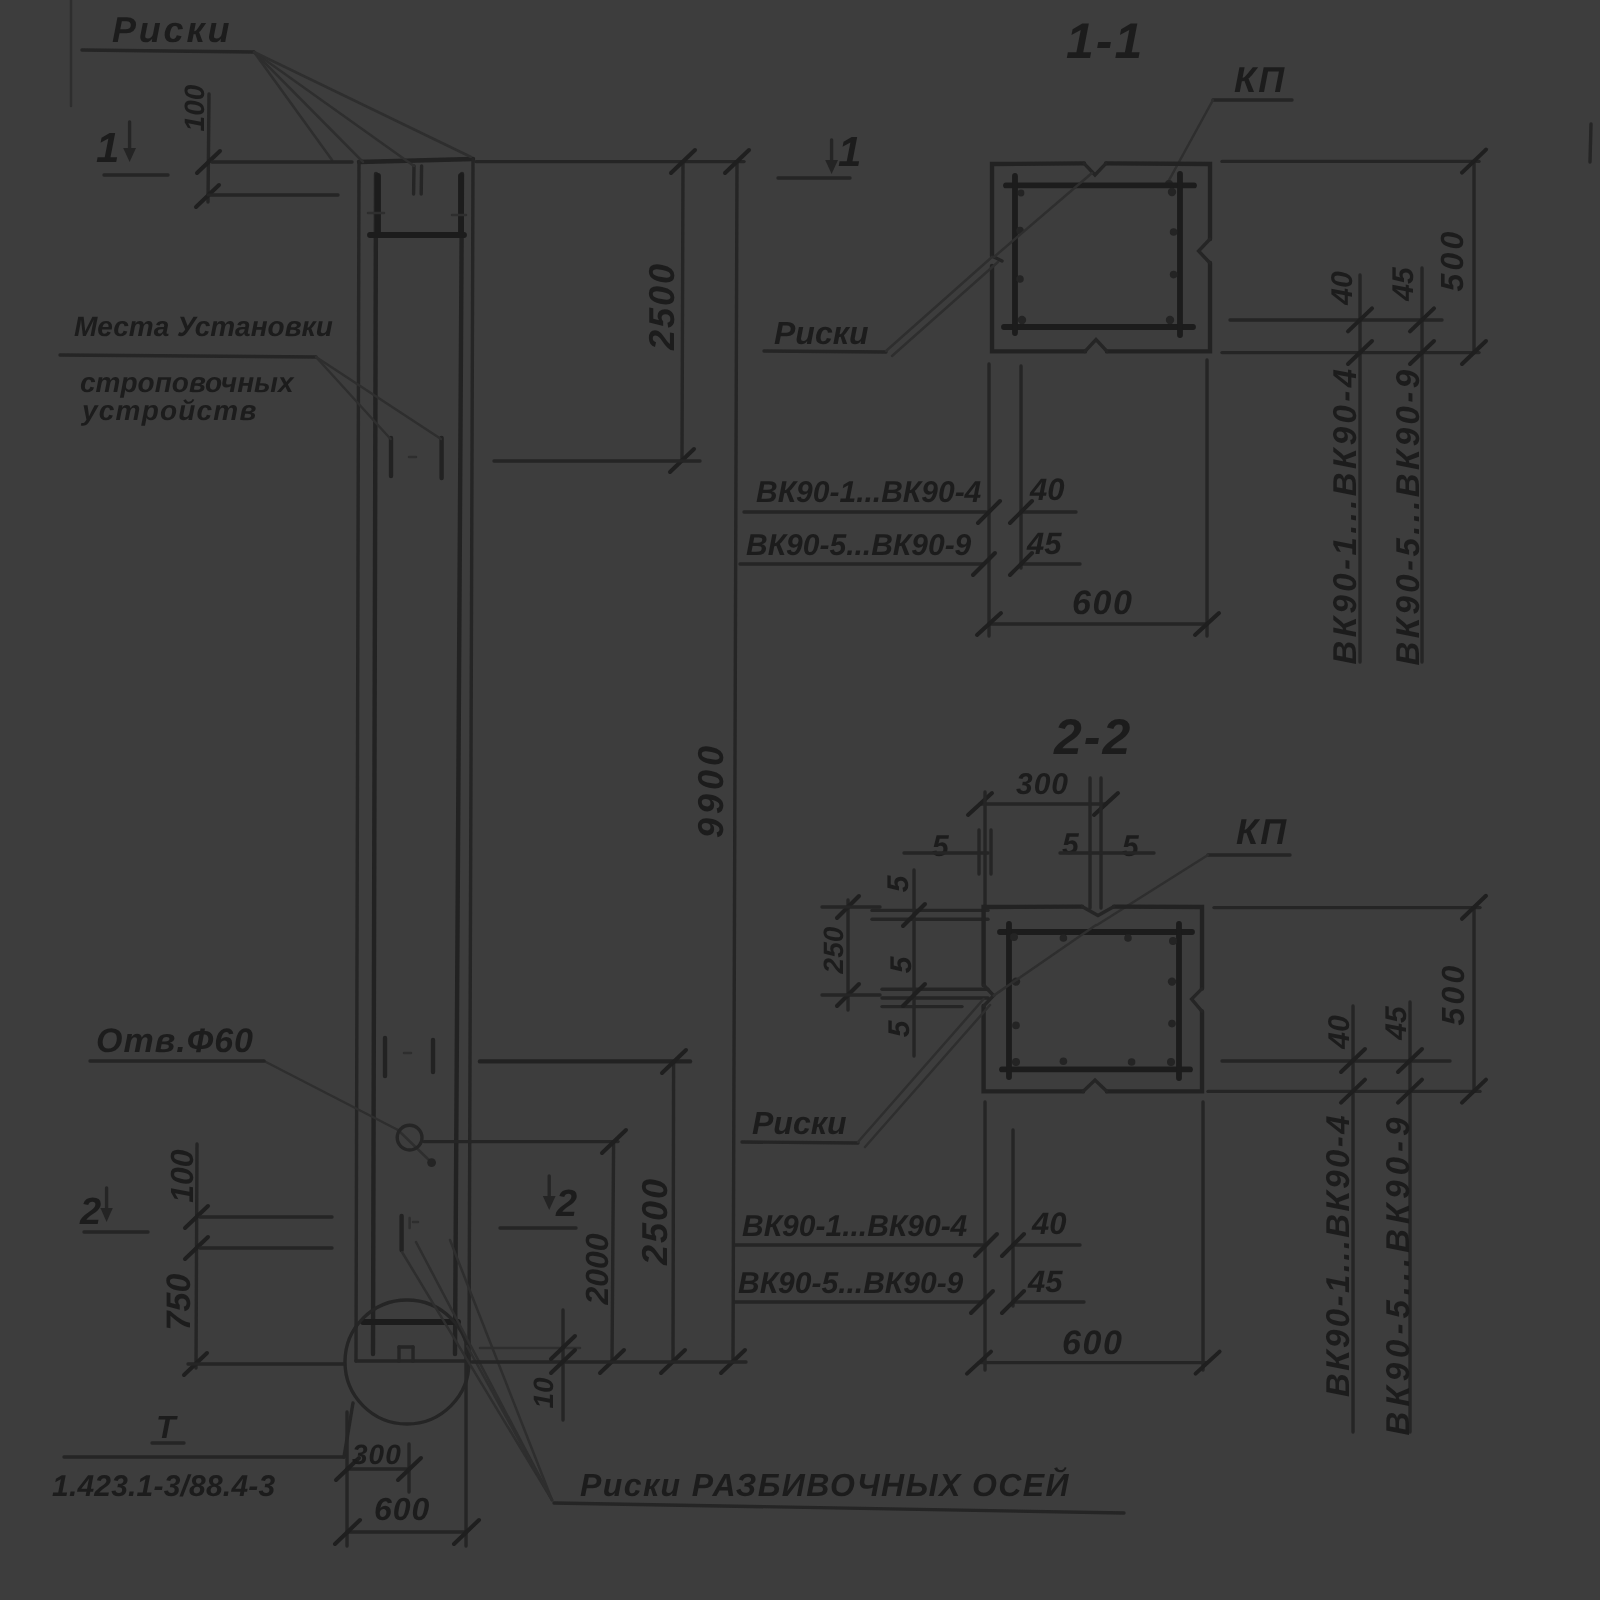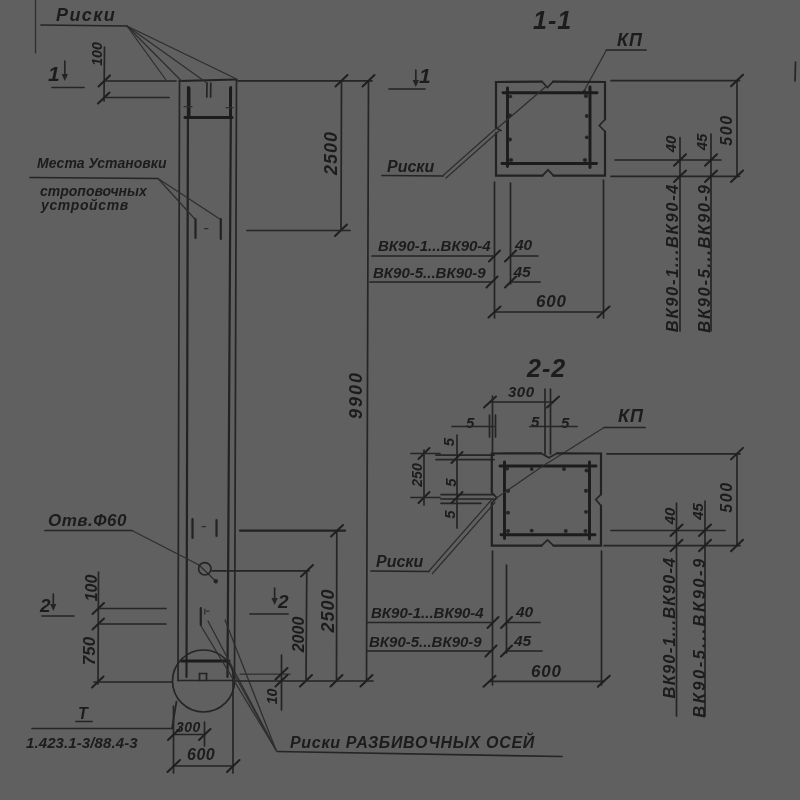--- a/index.html
+++ b/index.html
@@ -1,16 +1,16 @@
 <!DOCTYPE html>
 <html><head>
 <meta charset="utf-8">
 <style>
   html,body{margin:0;padding:0;background:#ffffff;}
-  #page{position:relative;width:800px;height:800px;background:#0f766e;overflow:hidden;filter:grayscale(1);}
+  #page{position:relative;width:800px;height:800px;background:#b91c1c;overflow:hidden;filter:grayscale(1);}
   svg{position:absolute;left:0;top:0;}
   .ln{stroke:#252525;stroke-width:1.7;fill:none;stroke-linecap:round;}
   .thin{stroke:#2e2e2e;stroke-width:1.25;fill:none;stroke-linecap:round;}
   .thk{stroke:#1c1c1c;stroke-width:2.9;fill:none;stroke-linecap:round;}
   .sq{stroke:#222222;stroke-width:2.2;fill:none;stroke-linecap:round;}
   .tick{stroke:#1f1f1f;stroke-width:2.0;fill:none;stroke-linecap:round;}
   .dot{fill:#242424;stroke:none;}
   text{font-family:"Liberation Sans",sans-serif;font-style:italic;font-weight:bold;fill:#1c1c1c;}
 </style>
 </head>

